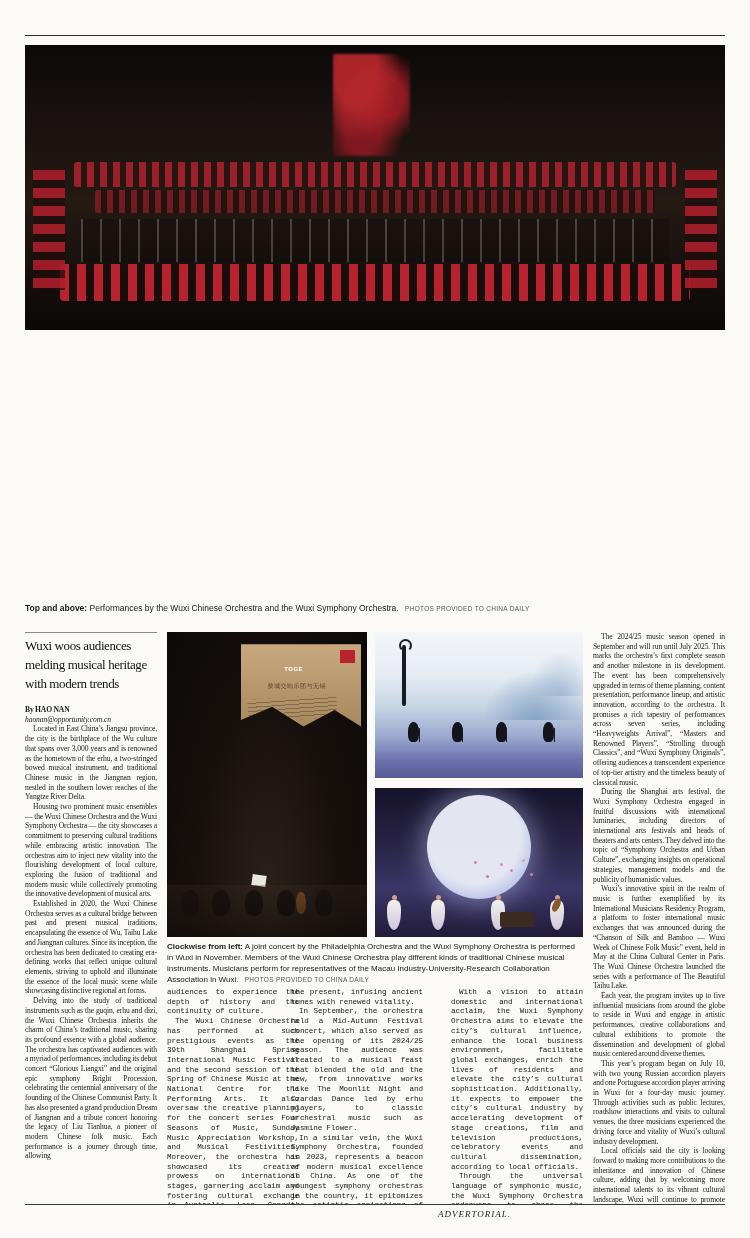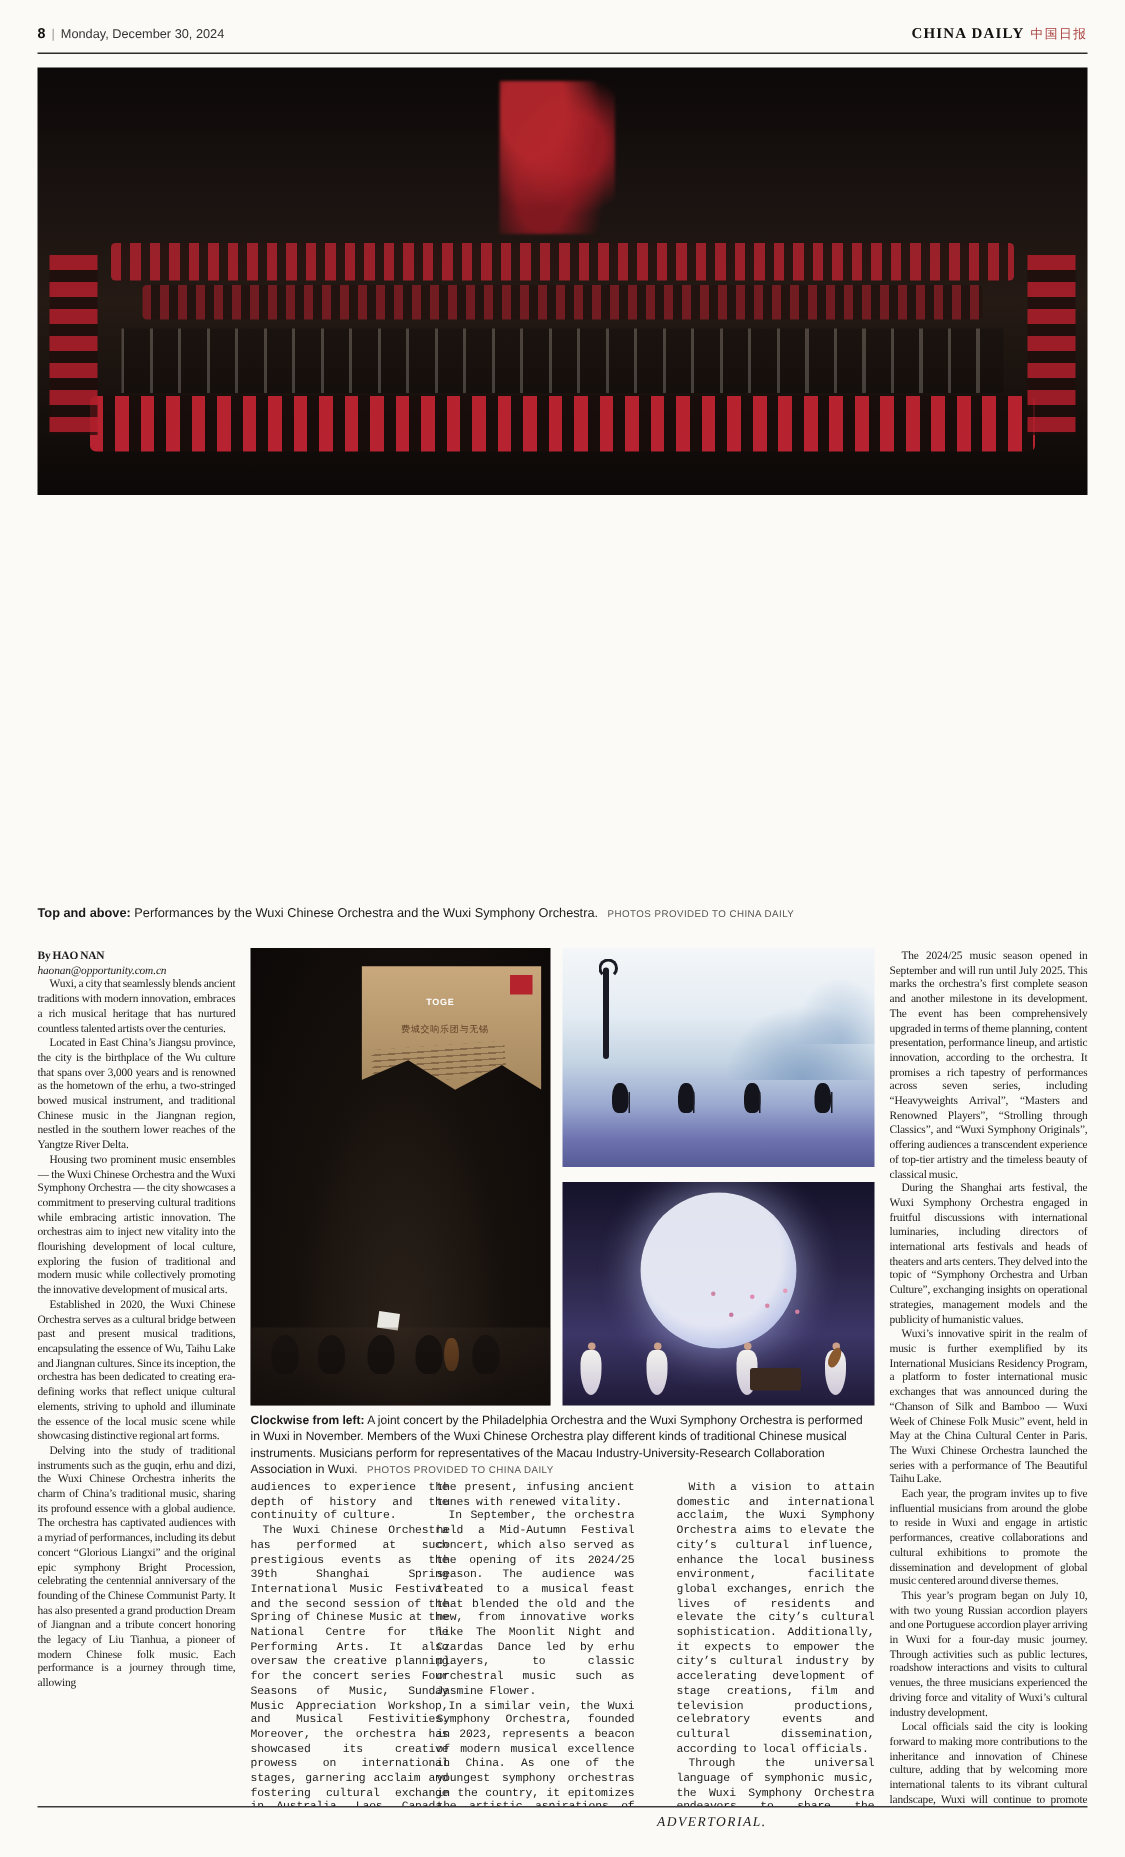--- a/index.html
+++ b/index.html
@@ -130,28 +130,20 @@
   
   .foot-rule{position:absolute;left:25px;right:25px;top:1204px;border-top:1px solid #3a3a3a;}
   .advertorial{position:absolute;left:438px;top:1209px;font-family:"Liberation Serif",serif;
     font-style:italic;font-size:9px;letter-spacing:1px;color:#222;}
 </style>
 </head>
 <body>
 
 <div class="page">
 
-  <div class="masthead">
-    <div class="mh-left">
-      <span class="mh-pagenum">8</span><span class="mh-sep">|</span><span>Monday, December 30, 2024</span>
-    </div>
-    <div class="mh-right">
-      <span class="mh-brand">CHINA DAILY</span><span class="mh-brand-cn">中国日报</span>
-    </div>
-  </div>
   <div class="mh-rule"></div>
 
   <div class="hero">
     <div class="photo-top">
       <div class="red-art"></div>
       <div class="row-choir1"></div>
       <div class="row-choir2"></div>
       <div class="row-orch"></div>
       <div class="row-front"></div>
       <div class="side-red l"></div>
@@ -161,23 +153,23 @@
 
   </div>
 
   <div class="hero-caption">
     <span class="cap-lead">Top and above:</span>
     <span>Performances by the Wuxi Chinese Orchestra and the Wuxi Symphony Orchestra.</span>
     <span class="cap-credit">PHOTOS PROVIDED TO CHINA DAILY</span>
   </div>
 
   <div class="col col-tall c1 body">
+    <h2 class="subhead">Wuxi woos audiences melding musical heritage with modern trends</h2>
     <p class="byline" style="text-indent:0;">By HAO NAN</p>
     <p class="email" style="text-indent:0;">haonan@opportunity.com.cn</p>
-    <p>Wuxi, a city that seamlessly blends ancient traditions with modern innovation, embraces a rich musical heritage that has nurtured countless talented artists over the centuries.</p>
     <p>Located in East China’s Jiangsu province, the city is the birthplace of the Wu culture that spans over 3,000 years and is renowned as the hometown of the erhu, a two-stringed bowed musical instrument, and traditional Chinese music in the Jiangnan region, nestled in the southern lower reaches of the Yangtze River Delta.</p>
     <p>Housing two prominent music ensembles — the Wuxi Chinese Orchestra and the Wuxi Symphony Orchestra — the city showcases a commitment to preserving cultural traditions while embracing artistic innovation. The orchestras aim to inject new vitality into the flourishing development of local culture, exploring the fusion of traditional and modern music while collectively promoting the innovative development of musical arts.</p>
     <p>Established in 2020, the Wuxi Chinese Orchestra serves as a cultural bridge between past and present musical traditions, encapsulating the essence of Wu, Taihu Lake and Jiangnan cultures. Since its inception, the orchestra has been dedicated to creating era-defining works that reflect unique cultural elements, striving to uphold and illuminate the essence of the local music scene while showcasing distinctive regional art forms.</p>
     <p>Delving into the study of traditional instruments such as the guqin, erhu and dizi, the Wuxi Chinese Orchestra inherits the charm of China’s traditional music, sharing its profound essence with a global audience. The orchestra has captivated audiences with a myriad of performances, including its debut concert “Glorious Liangxi” and the original epic symphony Bright Procession, celebrating the centennial anniversary of the founding of the Chinese Communist Party. It has also presented a grand production Dream of Jiangnan and a tribute concert honoring the legacy of Liu Tianhua, a pioneer of modern Chinese folk music. Each performance is a journey through time, allowing</p>
   </div>
 
   <div class="collage">
     <div class="c-left">
       <div class="cl-banner">
         <div class="cl-banner-red"></div>

